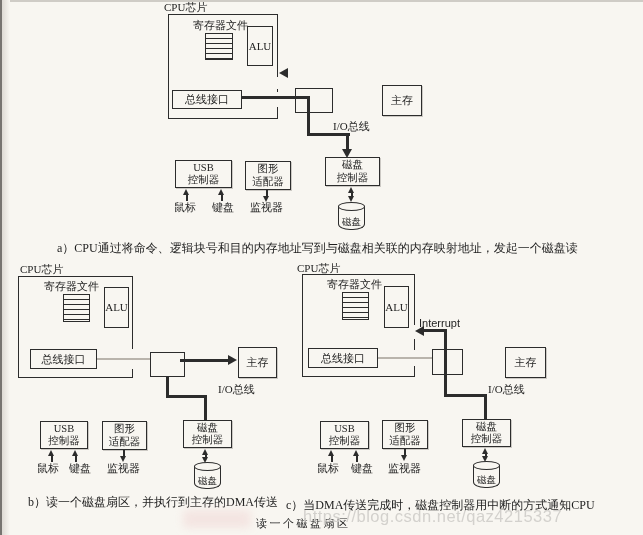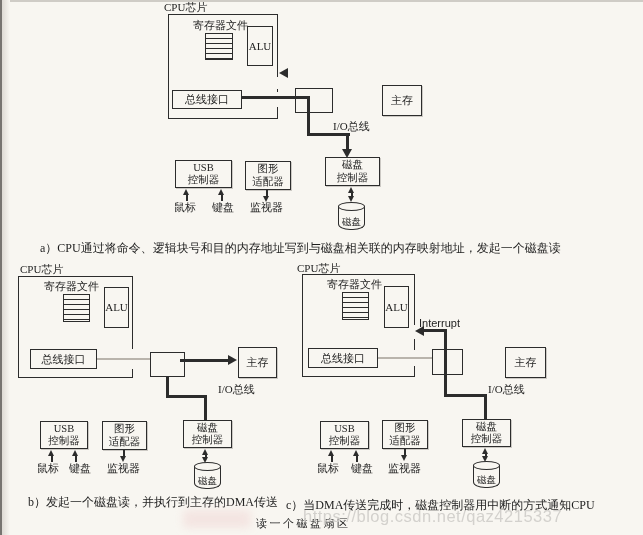--- a/index.html
+++ b/index.html
@@ -108,21 +108,21 @@
     </div>
     <div class="ah ahs-up" style="left:348px;top:187px;"></div>
     <div class="vline" style="left:351px;top:191px;height:6px;"></div>
     <div class="ah ahs-down" style="left:348px;top:196px;"></div>
     <div class="cylinder" style="left:338px;top:202px;width:27px;height:28px;">
       <div class="cyl-top"></div>
       <div class="cyl-body"></div>
       <span class="cyl-label">磁盘</span>
     </div>
 
-    <div class="caption" style="left:40px;top:240px;">a）CPU通过将命令、逻辑块号和目的内存地址写到与磁盘相关联的内存映射地址，发起一个磁盘读</div>
+    <div class="caption" style="left:57px;top:240px;">a）CPU通过将命令、逻辑块号和目的内存地址写到与磁盘相关联的内存映射地址，发起一个磁盘读</div>
   </div>
 
   <div>
     <span class="lbl" style="left:20px;top:263px;">CPU芯片</span>
     <div class="box bridge" style="left:18px;top:276px;width:115px;height:102px;"></div>
     <div class="gap" style="left:130px;top:349px;width:5px;height:20px;"></div>
 
     <span class="lbl" style="left:44px;top:280px;">寄存器文件</span>
     <div class="regstack" style="left:63px;top:294px;width:27px;height:28px;"></div>
     <div class="box bridge" style="left:104px;top:287px;width:25px;height:41px;">
@@ -170,21 +170,21 @@
     </div>
     <div class="ah ahs-up" style="left:202px;top:449px;"></div>
     <div class="vline" style="left:205px;top:453px;height:5px;"></div>
     <div class="ah ahs-down" style="left:202px;top:457px;"></div>
     <div class="cylinder" style="left:194px;top:462px;width:27px;height:27px;">
       <div class="cyl-top"></div>
       <div class="cyl-body"></div>
       <span class="cyl-label">磁盘</span>
     </div>
 
-    <div class="caption" style="left:28px;top:494px;">b）发起一个磁盘读，并执行到主存的DMA传送</div>
+    <div class="caption" style="left:28px;top:494px;">b）读一个磁盘扇区，并执行到主存的DMA传送</div>
   </div>
 
   <div>
     <span class="lbl" style="left:297px;top:262px;">CPU芯片</span>
     <div class="box bridge" style="left:302px;top:274px;width:113px;height:103px;"></div>
     <div class="gap" style="left:412px;top:325px;width:5px;height:14px;"></div>
     <div class="gap" style="left:412px;top:350px;width:5px;height:16px;"></div>
 
     <span class="lbl" style="left:327px;top:278px;">寄存器文件</span>
     <div class="regstack" style="left:342px;top:292px;width:27px;height:28px;"></div>

